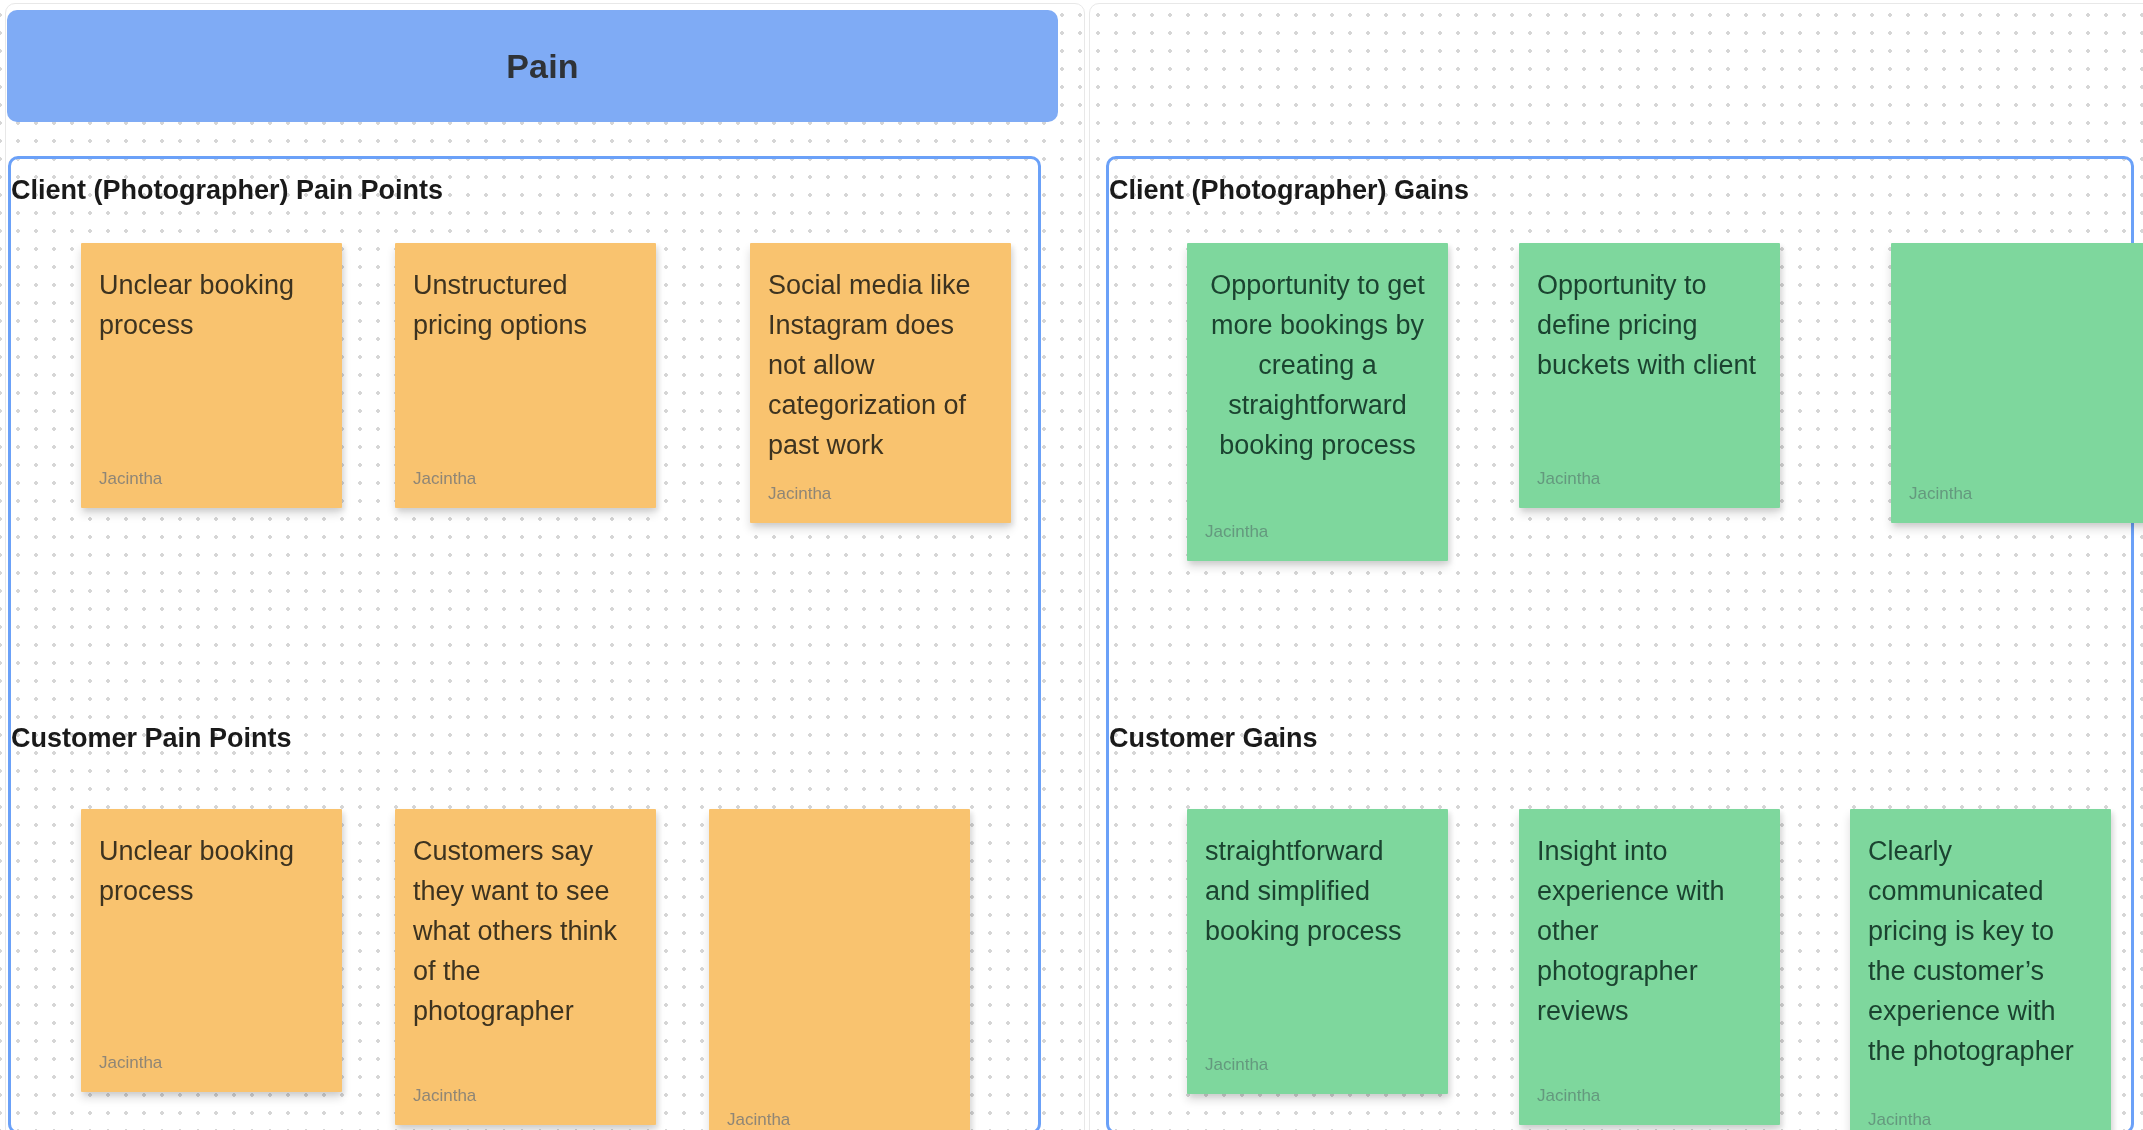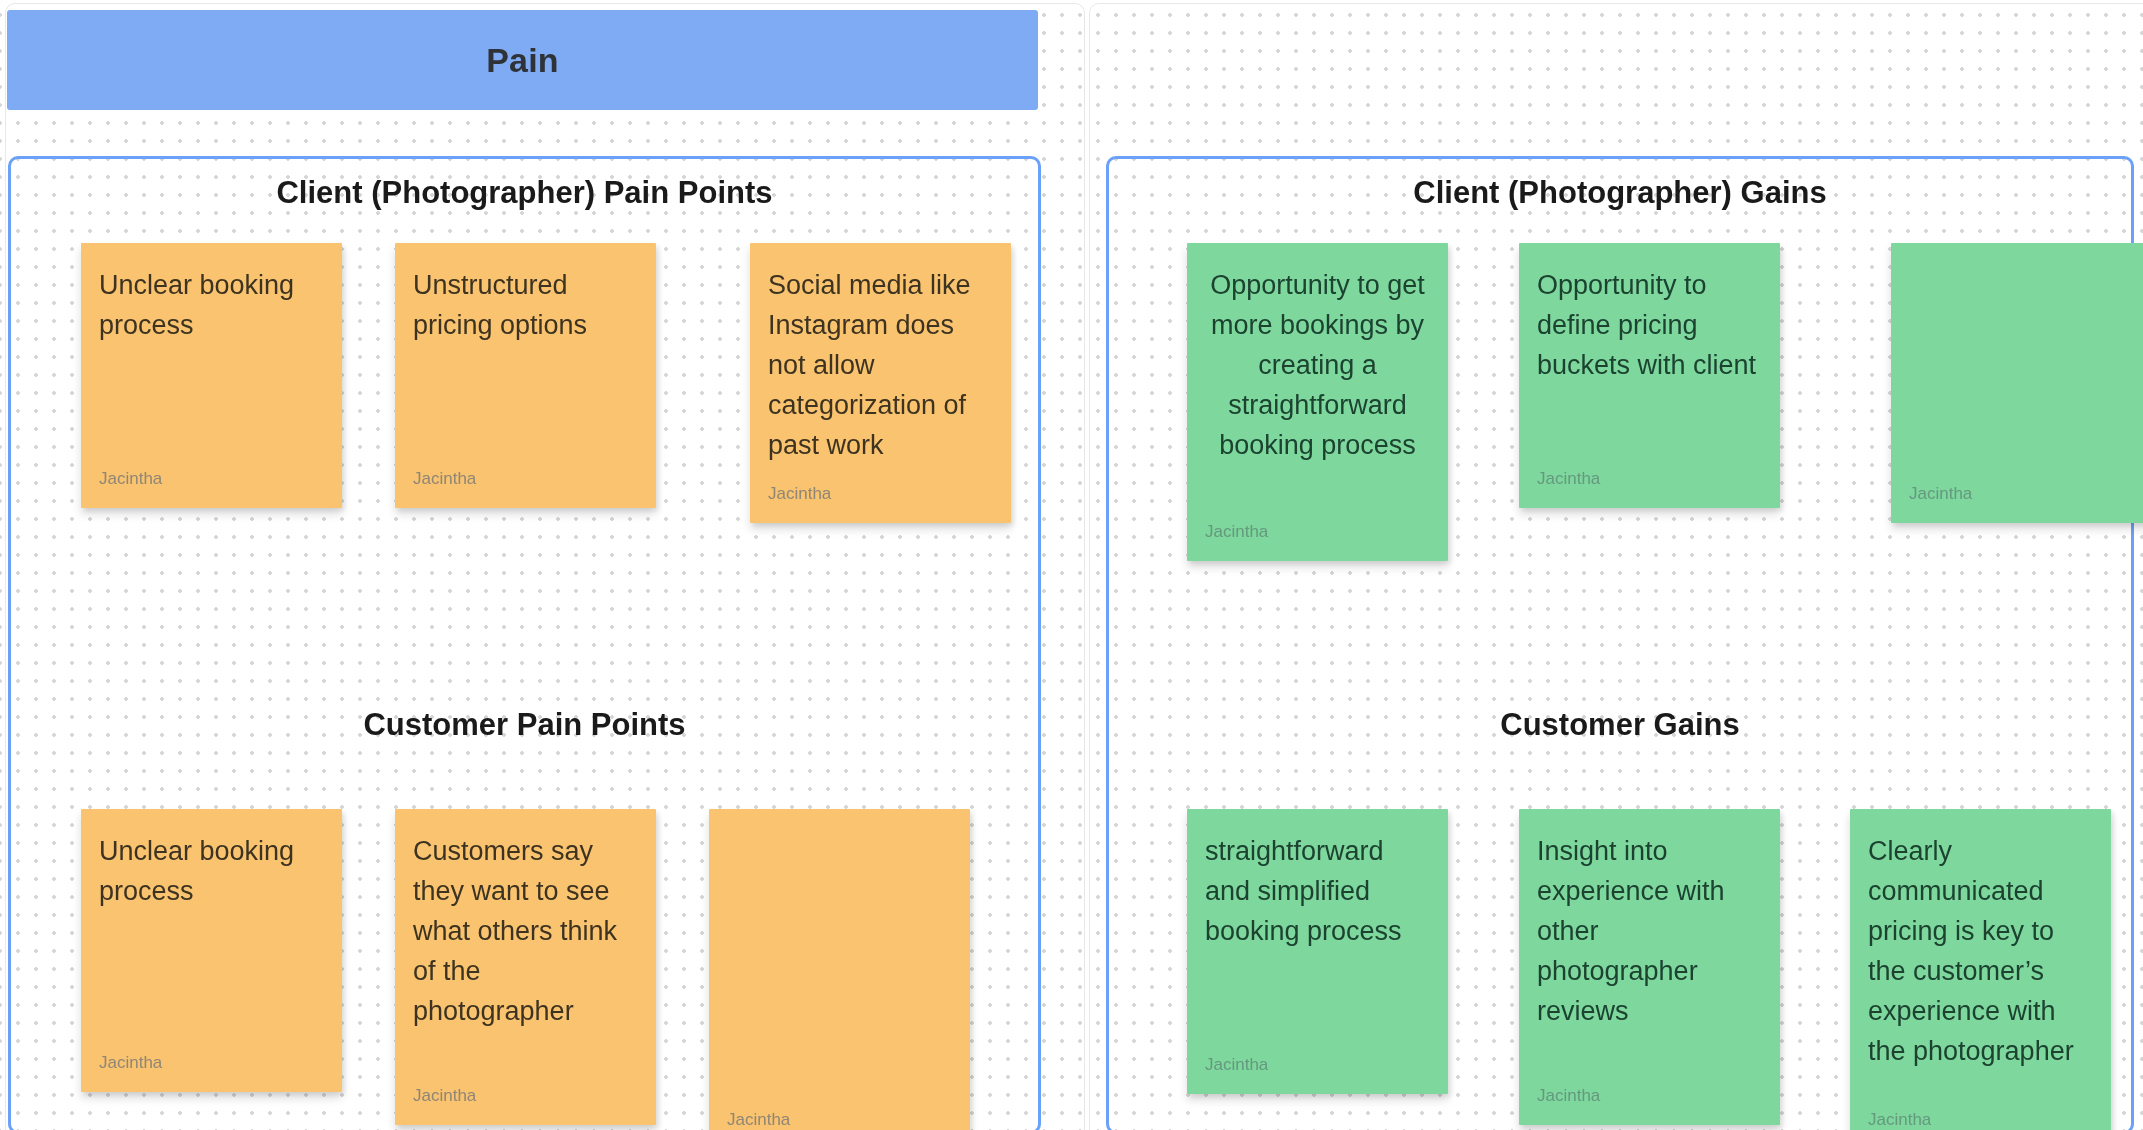--- a/index.html
+++ b/index.html
@@ -21,45 +21,46 @@
   .frame {
     position: absolute; top: 3px; height: 1400px;
     border: 1px solid #e8e8e8; border-radius: 10px;
     background: transparent;
   }
   .frame.left  { left: 5px;    width: 1078px; }
   .frame.right { left: 1089px; width: 1100px; }
 
   
   .col-header {
-    position: absolute; top: 10px; height: 100px;
-    background: #7fabf5; border-radius: 3px;
+    position: absolute; top: 10px; height: 112px;
+    background: #7fabf5; border-radius: 10px;
     display: flex; align-items: center; justify-content: center;
     font-size: 34px; font-weight: bold; color: #2f3338;
     letter-spacing: 0.2px;
+    padding-left: 20px;
   }
   .col-header.pain { left: 7px;    width: 1031px; }
   .col-header.gain { left: 1107px; width: 1021px; }
 
   
   .panel {
     position: absolute; top: 156px; height: 972px;
     border: 3px solid #6ba1f8; border-radius: 10px;
     background: transparent;
   }
   .panel.left  { left: 8px;    width: 1027px; }
   .panel.right { left: 1106px; width: 1022px; }
 
   .section-title {
     position: absolute; left: 0; width: 100%;
-    text-align: center;
-    font-size: 31px; font-weight: bold; color: #1a1a1a;
+    text-align: left;
+    font-size: 27px; font-weight: bold; color: #1a1a1a;
   }
   .st1 { top: 16px; }
-  .st2 { top: 548px; }
+  .st2 { top: 564px; }
 
   
   .note {
     position: absolute; width: 261px;
     box-sizing: border-box;
     padding: 22px 18px 80px 18px;
     font-size: 27px; line-height: 40px;
     box-shadow: 0 6px 10px rgba(0,0,0,0.14), 3px 3px 4px rgba(0,0,0,0.07);
     border-radius: 1px;
   }

